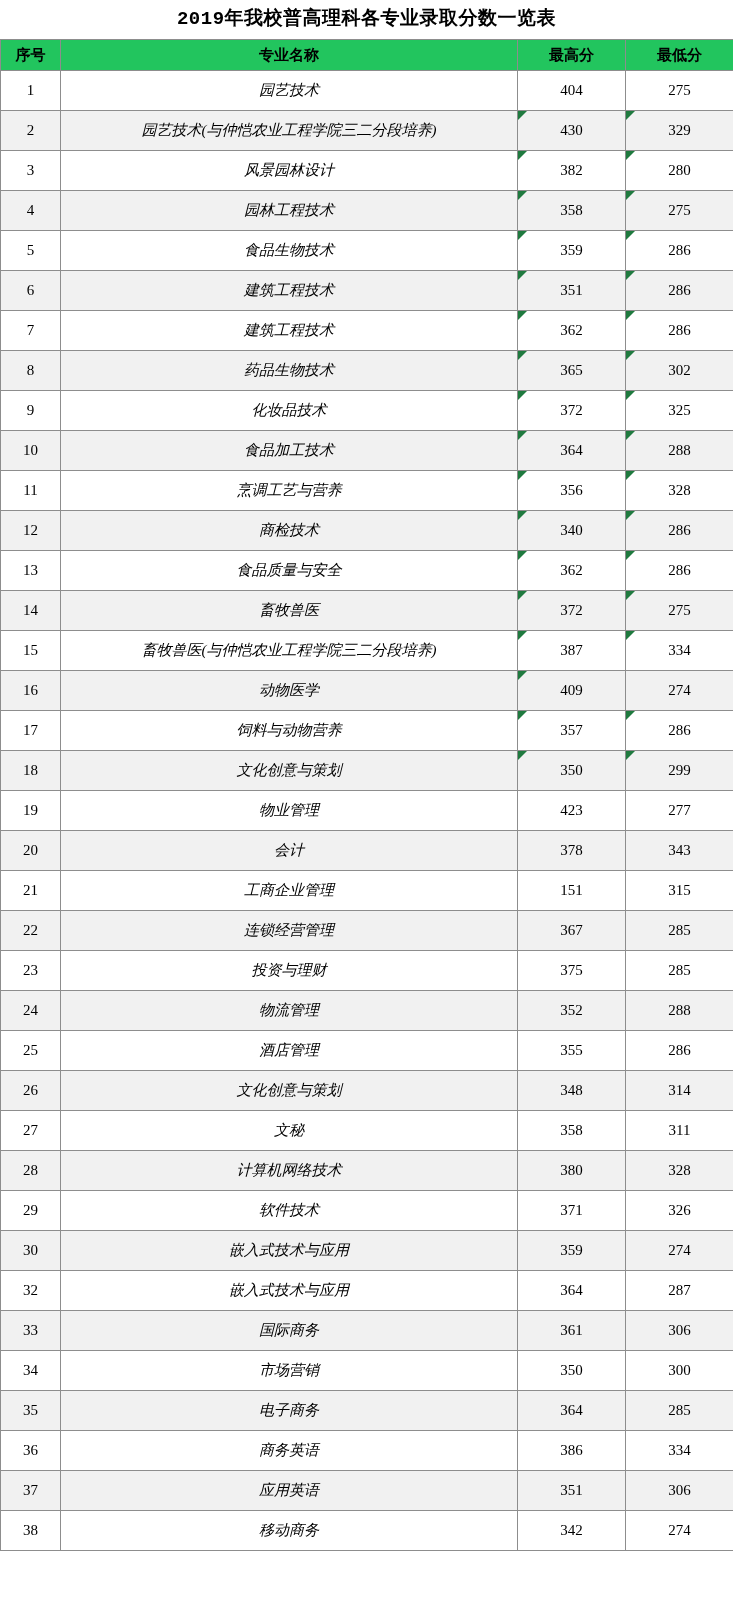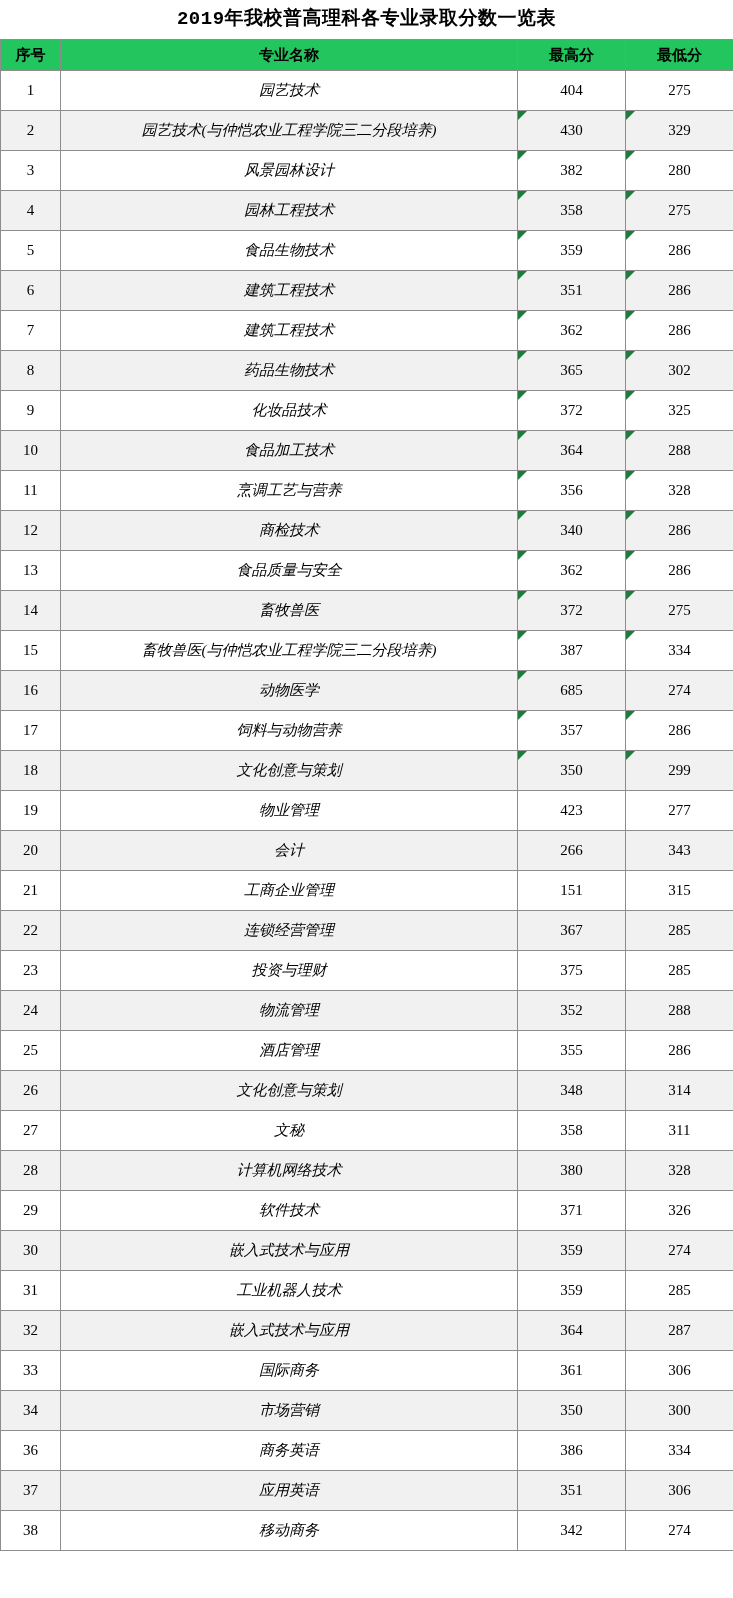--- a/index.html
+++ b/index.html
@@ -186,21 +186,21 @@
         </tr>
         <tr>
           <td class="num">15</td>
           <td class="major">畜牧兽医(与仲恺农业工程学院三二分段培养)</td>
           <td class="num corner-mark">387</td>
           <td class="num corner-mark">334</td>
         </tr>
         <tr>
           <td class="num">16</td>
           <td class="major">动物医学</td>
-          <td class="num corner-mark">685</td>
+          <td class="num corner-mark">409</td>
           <td class="num">274</td>
         </tr>
         <tr>
           <td class="num">17</td>
           <td class="major">饲料与动物营养</td>
           <td class="num corner-mark">357</td>
           <td class="num corner-mark">286</td>
         </tr>
         <tr>
           <td class="num">18</td>
@@ -210,21 +210,21 @@
         </tr>
         <tr>
           <td class="num">19</td>
           <td class="major">物业管理</td>
           <td class="num">423</td>
           <td class="num">277</td>
         </tr>
         <tr>
           <td class="num">20</td>
           <td class="major">会计</td>
-          <td class="num">266</td>
+          <td class="num">378</td>
           <td class="num">343</td>
         </tr>
         <tr>
           <td class="num">21</td>
           <td class="major">工商企业管理</td>
           <td class="num">151</td>
           <td class="num">315</td>
         </tr>
         <tr>
           <td class="num">22</td>
@@ -274,44 +274,44 @@
           <td class="num">371</td>
           <td class="num">326</td>
         </tr>
         <tr>
           <td class="num">30</td>
           <td class="major">嵌入式技术与应用</td>
           <td class="num">359</td>
           <td class="num">274</td>
         </tr>
         <tr>
-          <td class="num">31</td>
-          <td class="major">工业机器人技术</td>
-          <td class="num">359</td>
-          <td class="num">285</td>
-        </tr>
-        <tr>
           <td class="num">32</td>
           <td class="major">嵌入式技术与应用</td>
           <td class="num">364</td>
           <td class="num">287</td>
         </tr>
         <tr>
           <td class="num">33</td>
           <td class="major">国际商务</td>
           <td class="num">361</td>
           <td class="num">306</td>
         </tr>
         <tr>
           <td class="num">34</td>
           <td class="major">市场营销</td>
           <td class="num">350</td>
           <td class="num">300</td>
         </tr>
         <tr>
+          <td class="num">35</td>
+          <td class="major">电子商务</td>
+          <td class="num">364</td>
+          <td class="num">285</td>
+        </tr>
+        <tr>
           <td class="num">36</td>
           <td class="major">商务英语</td>
           <td class="num">386</td>
           <td class="num">334</td>
         </tr>
         <tr>
           <td class="num">37</td>
           <td class="major">应用英语</td>
           <td class="num">351</td>
           <td class="num">306</td>

